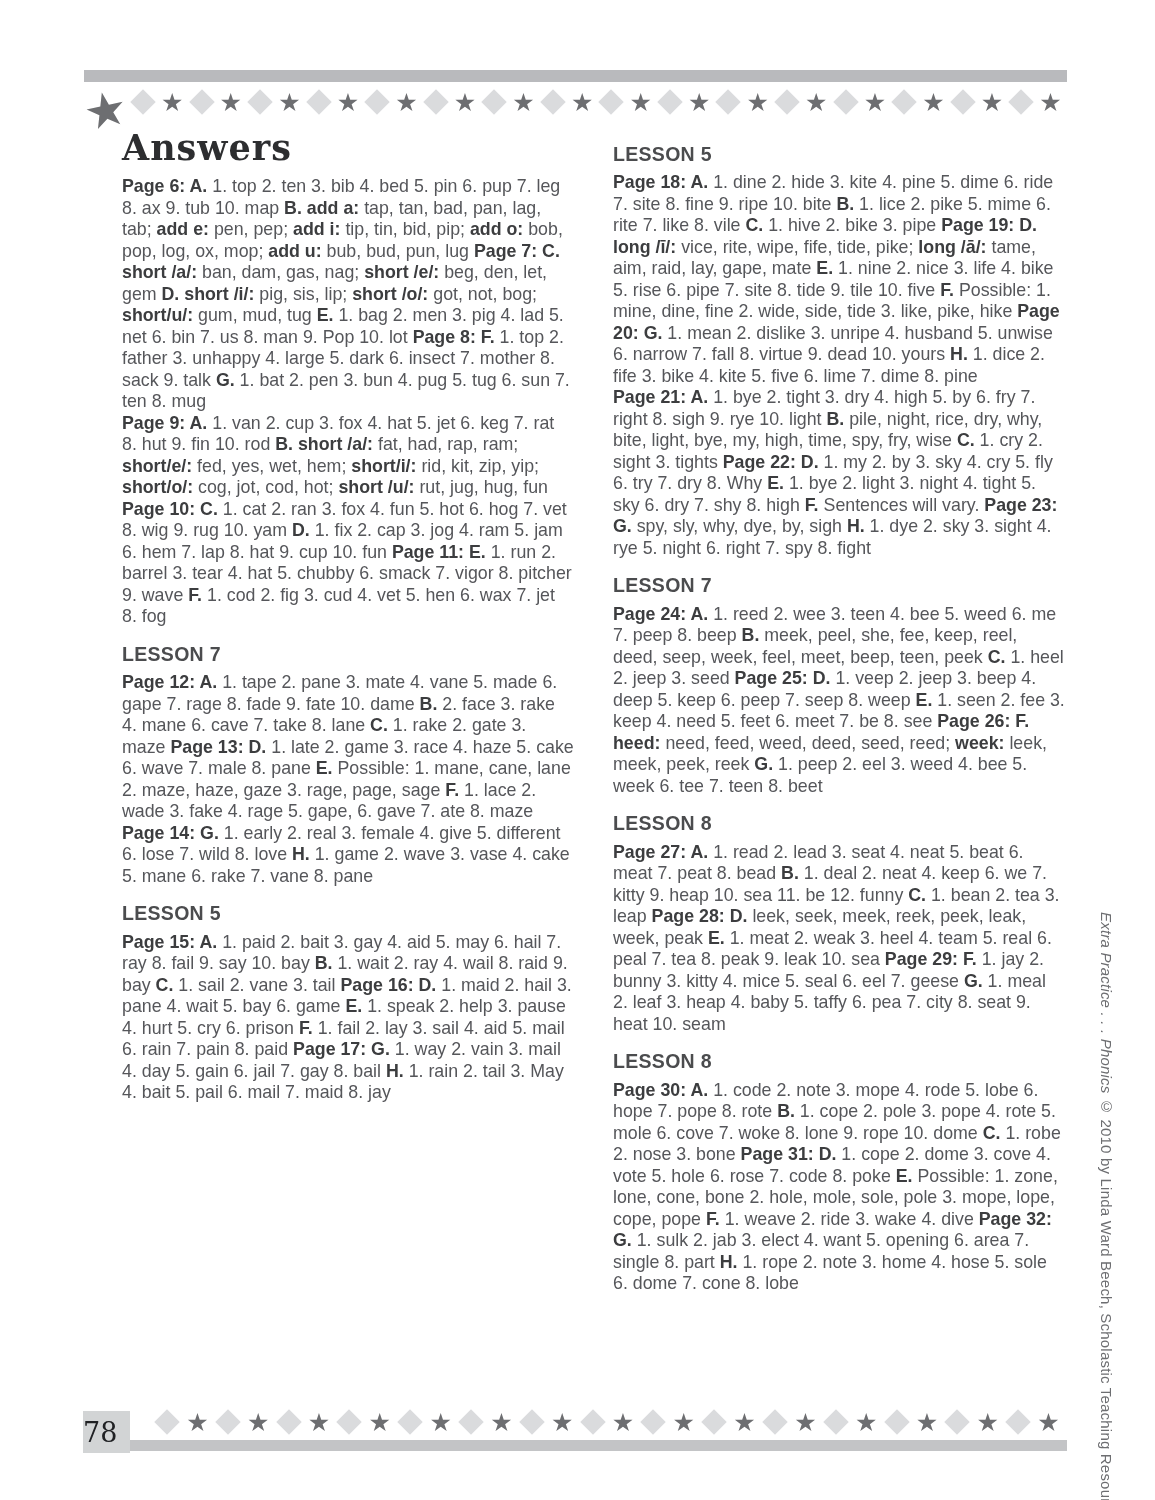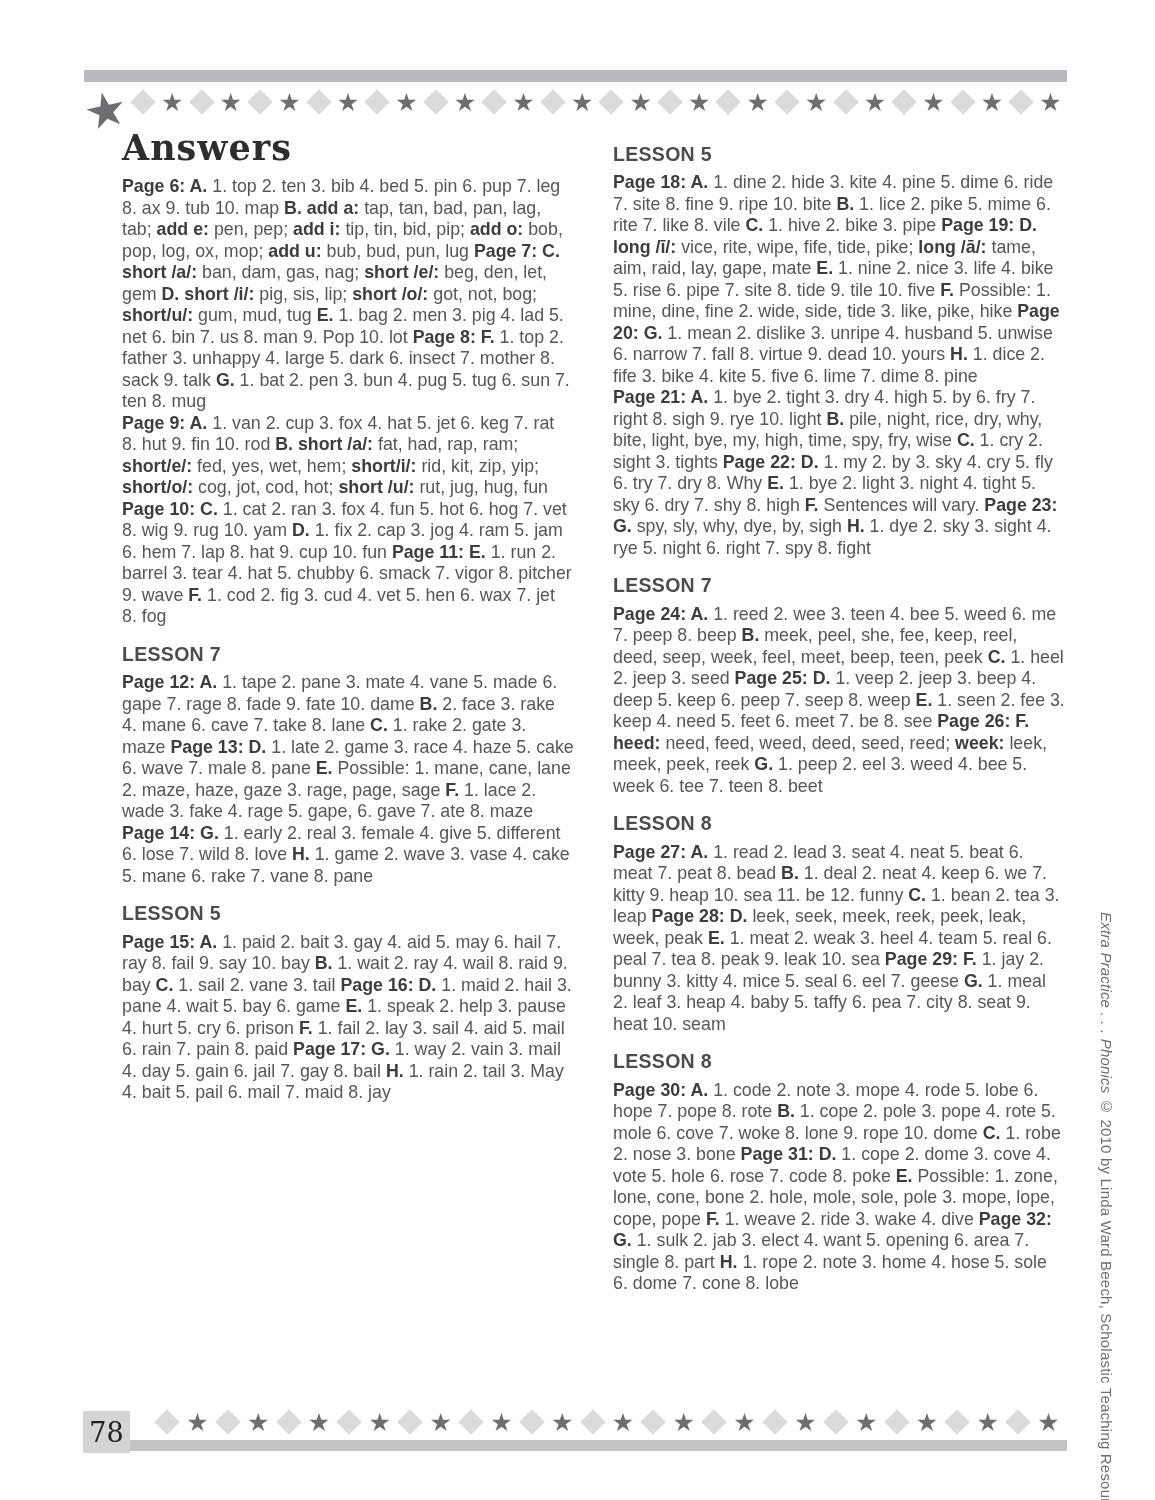--- a/index.html
+++ b/index.html
@@ -11,21 +11,21 @@
   .top-bar{position:absolute;left:84px;top:70px;width:983px;height:12px;background:#b9babd;}
   .glyph-row{position:absolute;display:flex;justify-content:space-between;align-items:center;}
   .row-top{left:134px;top:86px;width:928px;height:32px;}
   .row-bottom{left:158px;top:1406px;width:902px;height:32px;}
   .star{color:#6d6e71;font-size:25px;line-height:1;font-family:"DejaVu Sans",sans-serif;}
   .diamond{width:18px;height:18px;background:#dadbdd;transform:rotate(45deg);}
   .big-star{position:absolute;left:84px;top:86px;font-size:48px;line-height:1;color:#6d6e71;
     transform:rotate(-12deg);font-family:"DejaVu Sans",sans-serif;}
   .bottom-bar{position:absolute;left:128px;top:1440px;width:939px;height:11px;background:#c3c4c6;}
   .page-box{position:absolute;left:83px;top:1411px;width:47px;height:42px;background:#d2d4d5;
-    display:flex;align-items:center;justify-content:center;
+    display:flex;align-items:center;
     font-family:"DejaVu Serif",serif;font-size:27px;color:#202124;}
   
   .col{position:absolute;top:128px;width:452px;}
   .col-left{left:122px;}
   .col-right{left:589px;margin-left:24px;}
   h1.answers-title{
     font-family:"DejaVu Serif",serif;font-weight:700;font-size:35px;color:#2d2e30;
     letter-spacing:1px;margin:0 0 8px 0;line-height:1.15;
   }
   section h2{

